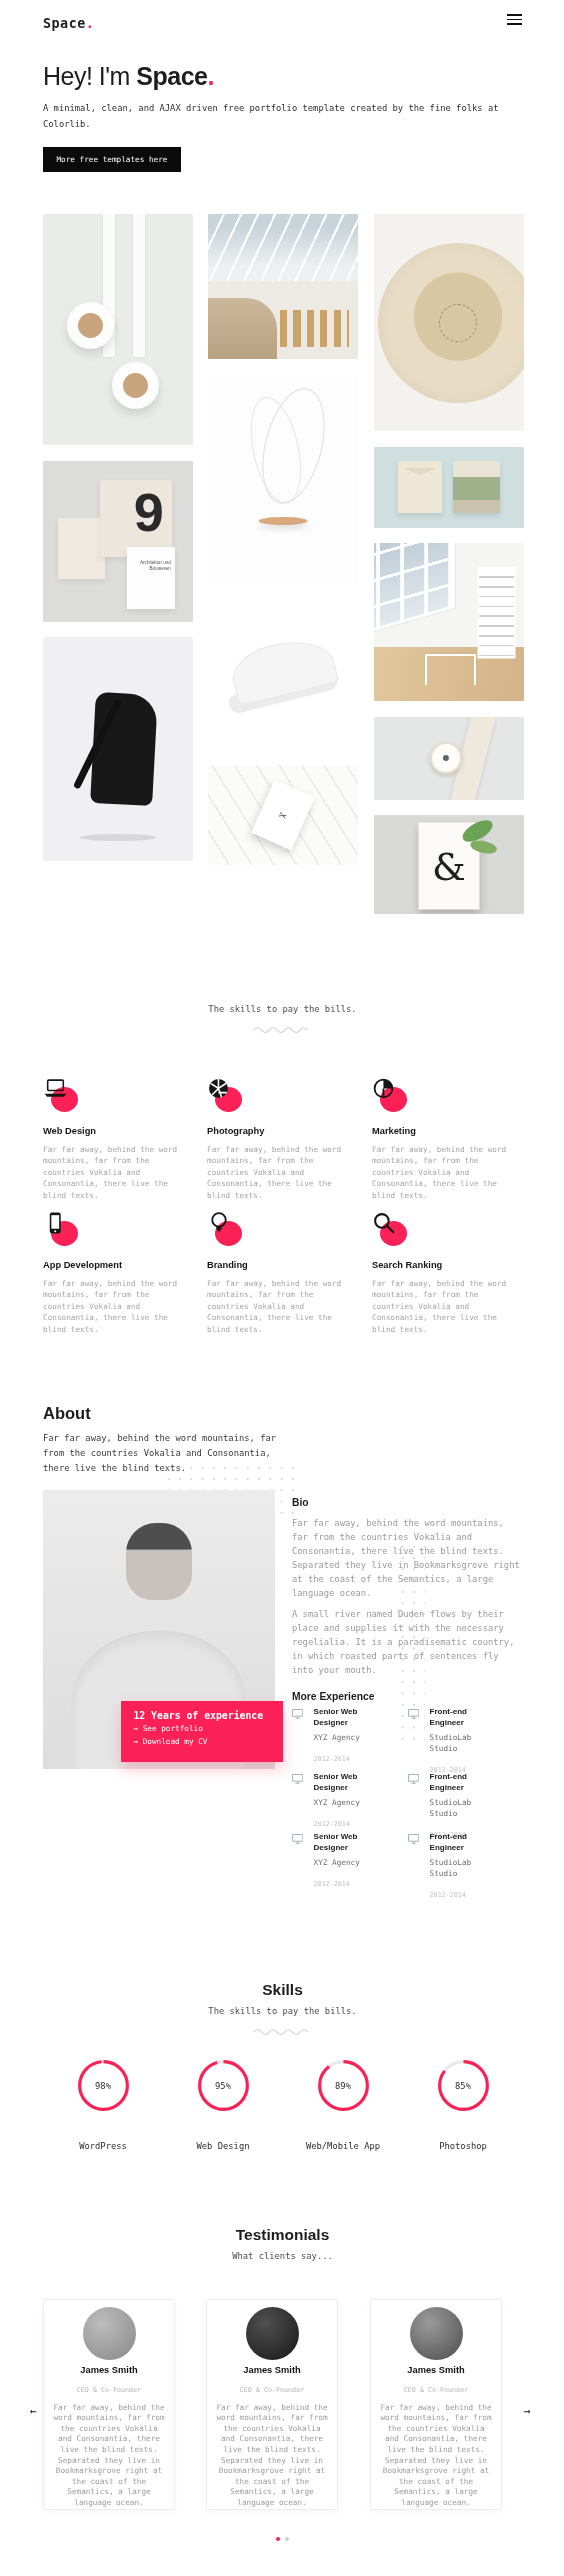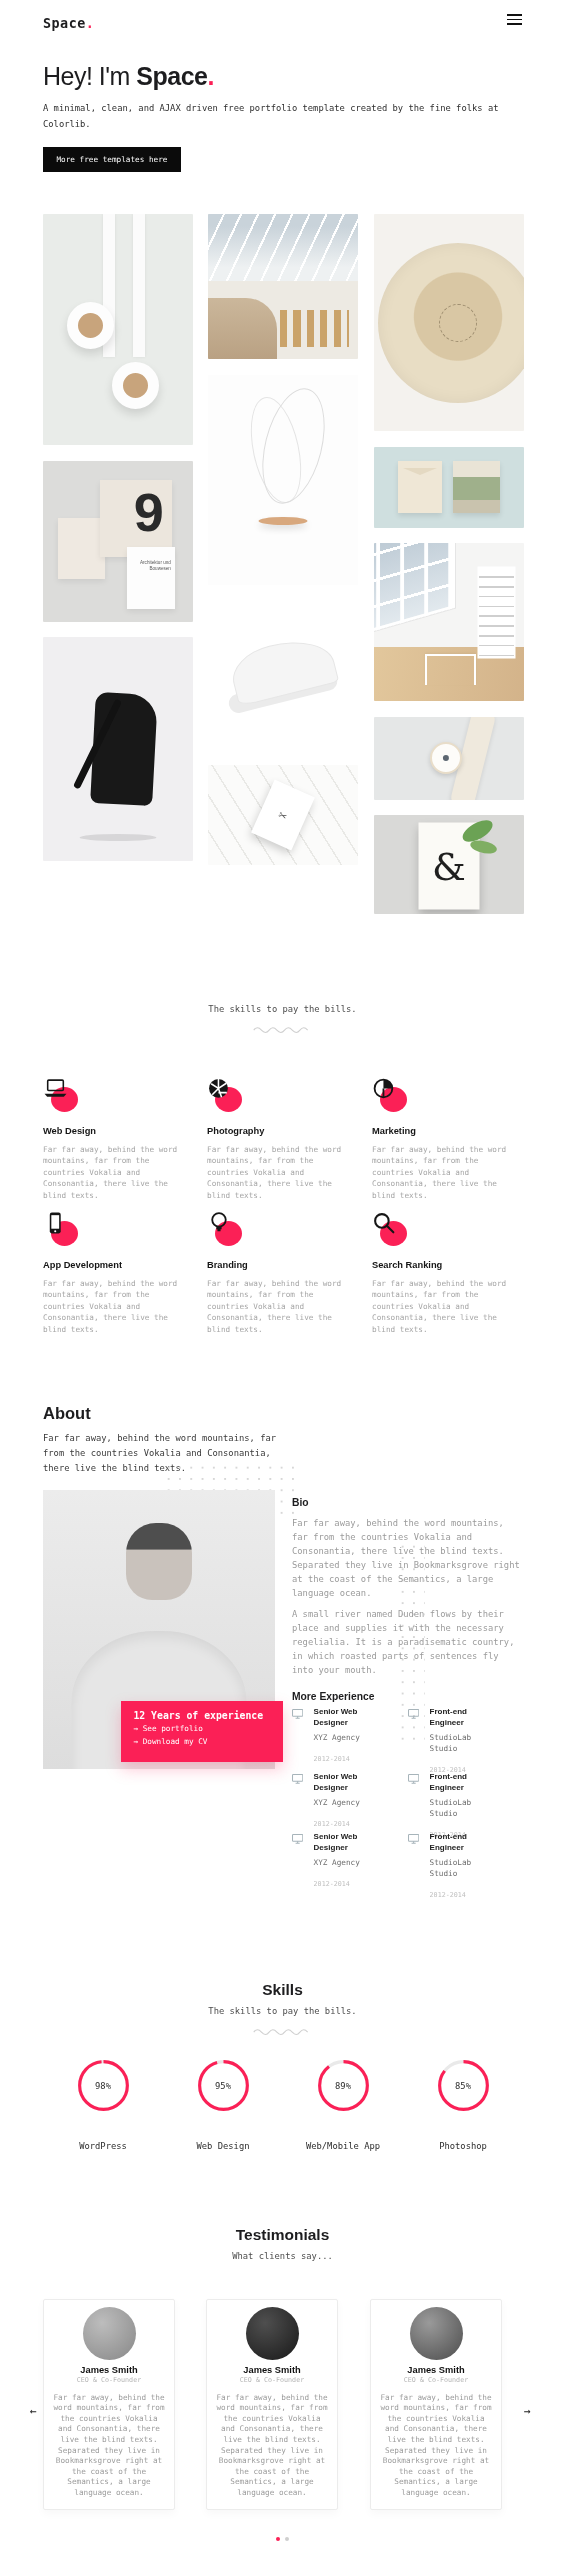--- a/index.html
+++ b/index.html
@@ -106,21 +106,21 @@
 .skill .ringwrap{position:relative;width:55px;height:55px;margin:0 auto}
 .skill .track{fill:none;stroke:#e9e9e9;stroke-width:6}
 .skill .arc{fill:none;stroke:var(--pink);stroke-width:6;transform:rotate(-90deg);transform-origin:center}
 .skill .pct{position:absolute;inset:0;display:flex;align-items:center;justify-content:center;font:8.8px var(--mono);color:#2d2d2d}
 .skill .slabel{margin-top:28px;font:8.8px var(--mono);color:#2d2d2d}
 
 .tcards{top:2299px}
 .tcard{position:absolute;top:0;width:132px;height:211px;background:#fff;border:0.5px solid #ececec;border-radius:2.1px;box-shadow:0 3.1px 8.2px rgba(0,0,0,.03);text-align:center;padding:7.2px 8.2px}
 .tcard .avatar{width:53px;height:53px;border-radius:50%;margin:0 auto}
 .tcard .nm{margin-top:5.2px;font:700 9.3px var(--sans);color:#111}
-.tcard .rl{margin-top:1px;font:6.7px var(--mono);color:#b5b5b5}
+.tcard .rl{margin-top:11px;font:6.7px var(--mono);color:#b5b5b5}
 .tcard .tx{margin-top:8.2px;font:7.7px/10.6px var(--mono);color:#9c9c9c}
 .tarrow{position:absolute;font:11.3px var(--mono);color:#222;cursor:pointer}
 .tdots{position:absolute;left:0;width:100%;text-align:center}
 .tdots i{display:inline-block;width:4.1px;height:4.1px;border-radius:50%;margin:0 2.6px;cursor:pointer}
 
 .bcards{top:2728px}
 .sq path{stroke:#cfcfcf;fill:none;stroke-width:2}
 </style>
 </head>
 <body>

